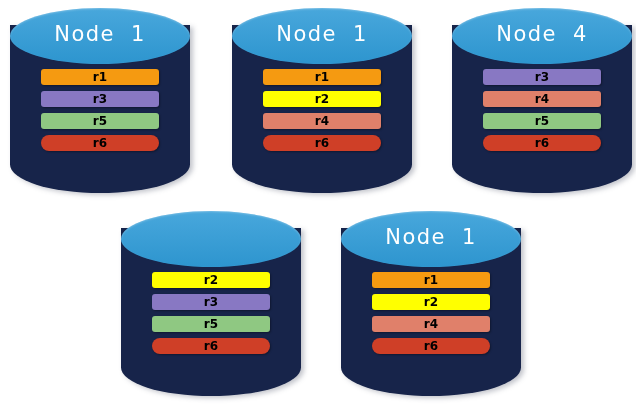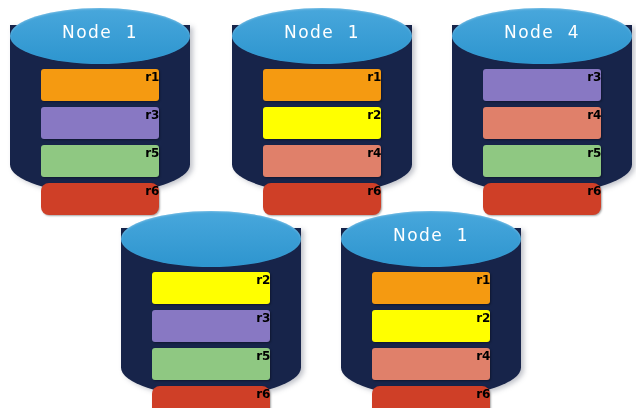--- a/index.html
+++ b/index.html
@@ -52,38 +52,38 @@
     background: linear-gradient(to bottom, rgba(255,255,255,0.12), rgba(0,0,0,0.04));
     pointer-events: none;
   }
   .node-label {
     position: absolute;
     left: 0;
     right: 0;
     top: 14px;
     text-align: center;
     color: #ffffff;
-    font-size: 17px;
+    font-size: 21px;
     letter-spacing: 1.4px;
     font-family: "DejaVu Sans", sans-serif;
     white-space: pre;
     z-index: 4;
   }
   .replica-stack {
     position: absolute;
     left: 17%;
     right: 17%;
     top: 61px;
     z-index: 3;
   }
   .replica {
-    height: 32px;
+    height: 16px;
     margin-bottom: 6px;
     border-radius: 3px;
-    text-align: right;
+    text-align: center;
     font-size: 12px;
     font-weight: bold;
     color: #000000;
     line-height: 16px;
     font-family: "DejaVu Sans", sans-serif;
     box-shadow: 1px 1px 2px rgba(0,0,0,0.35);
   }
   .replica:last-child { margin-bottom: 0; border-radius: 8px; }
 </style>
 </head>

